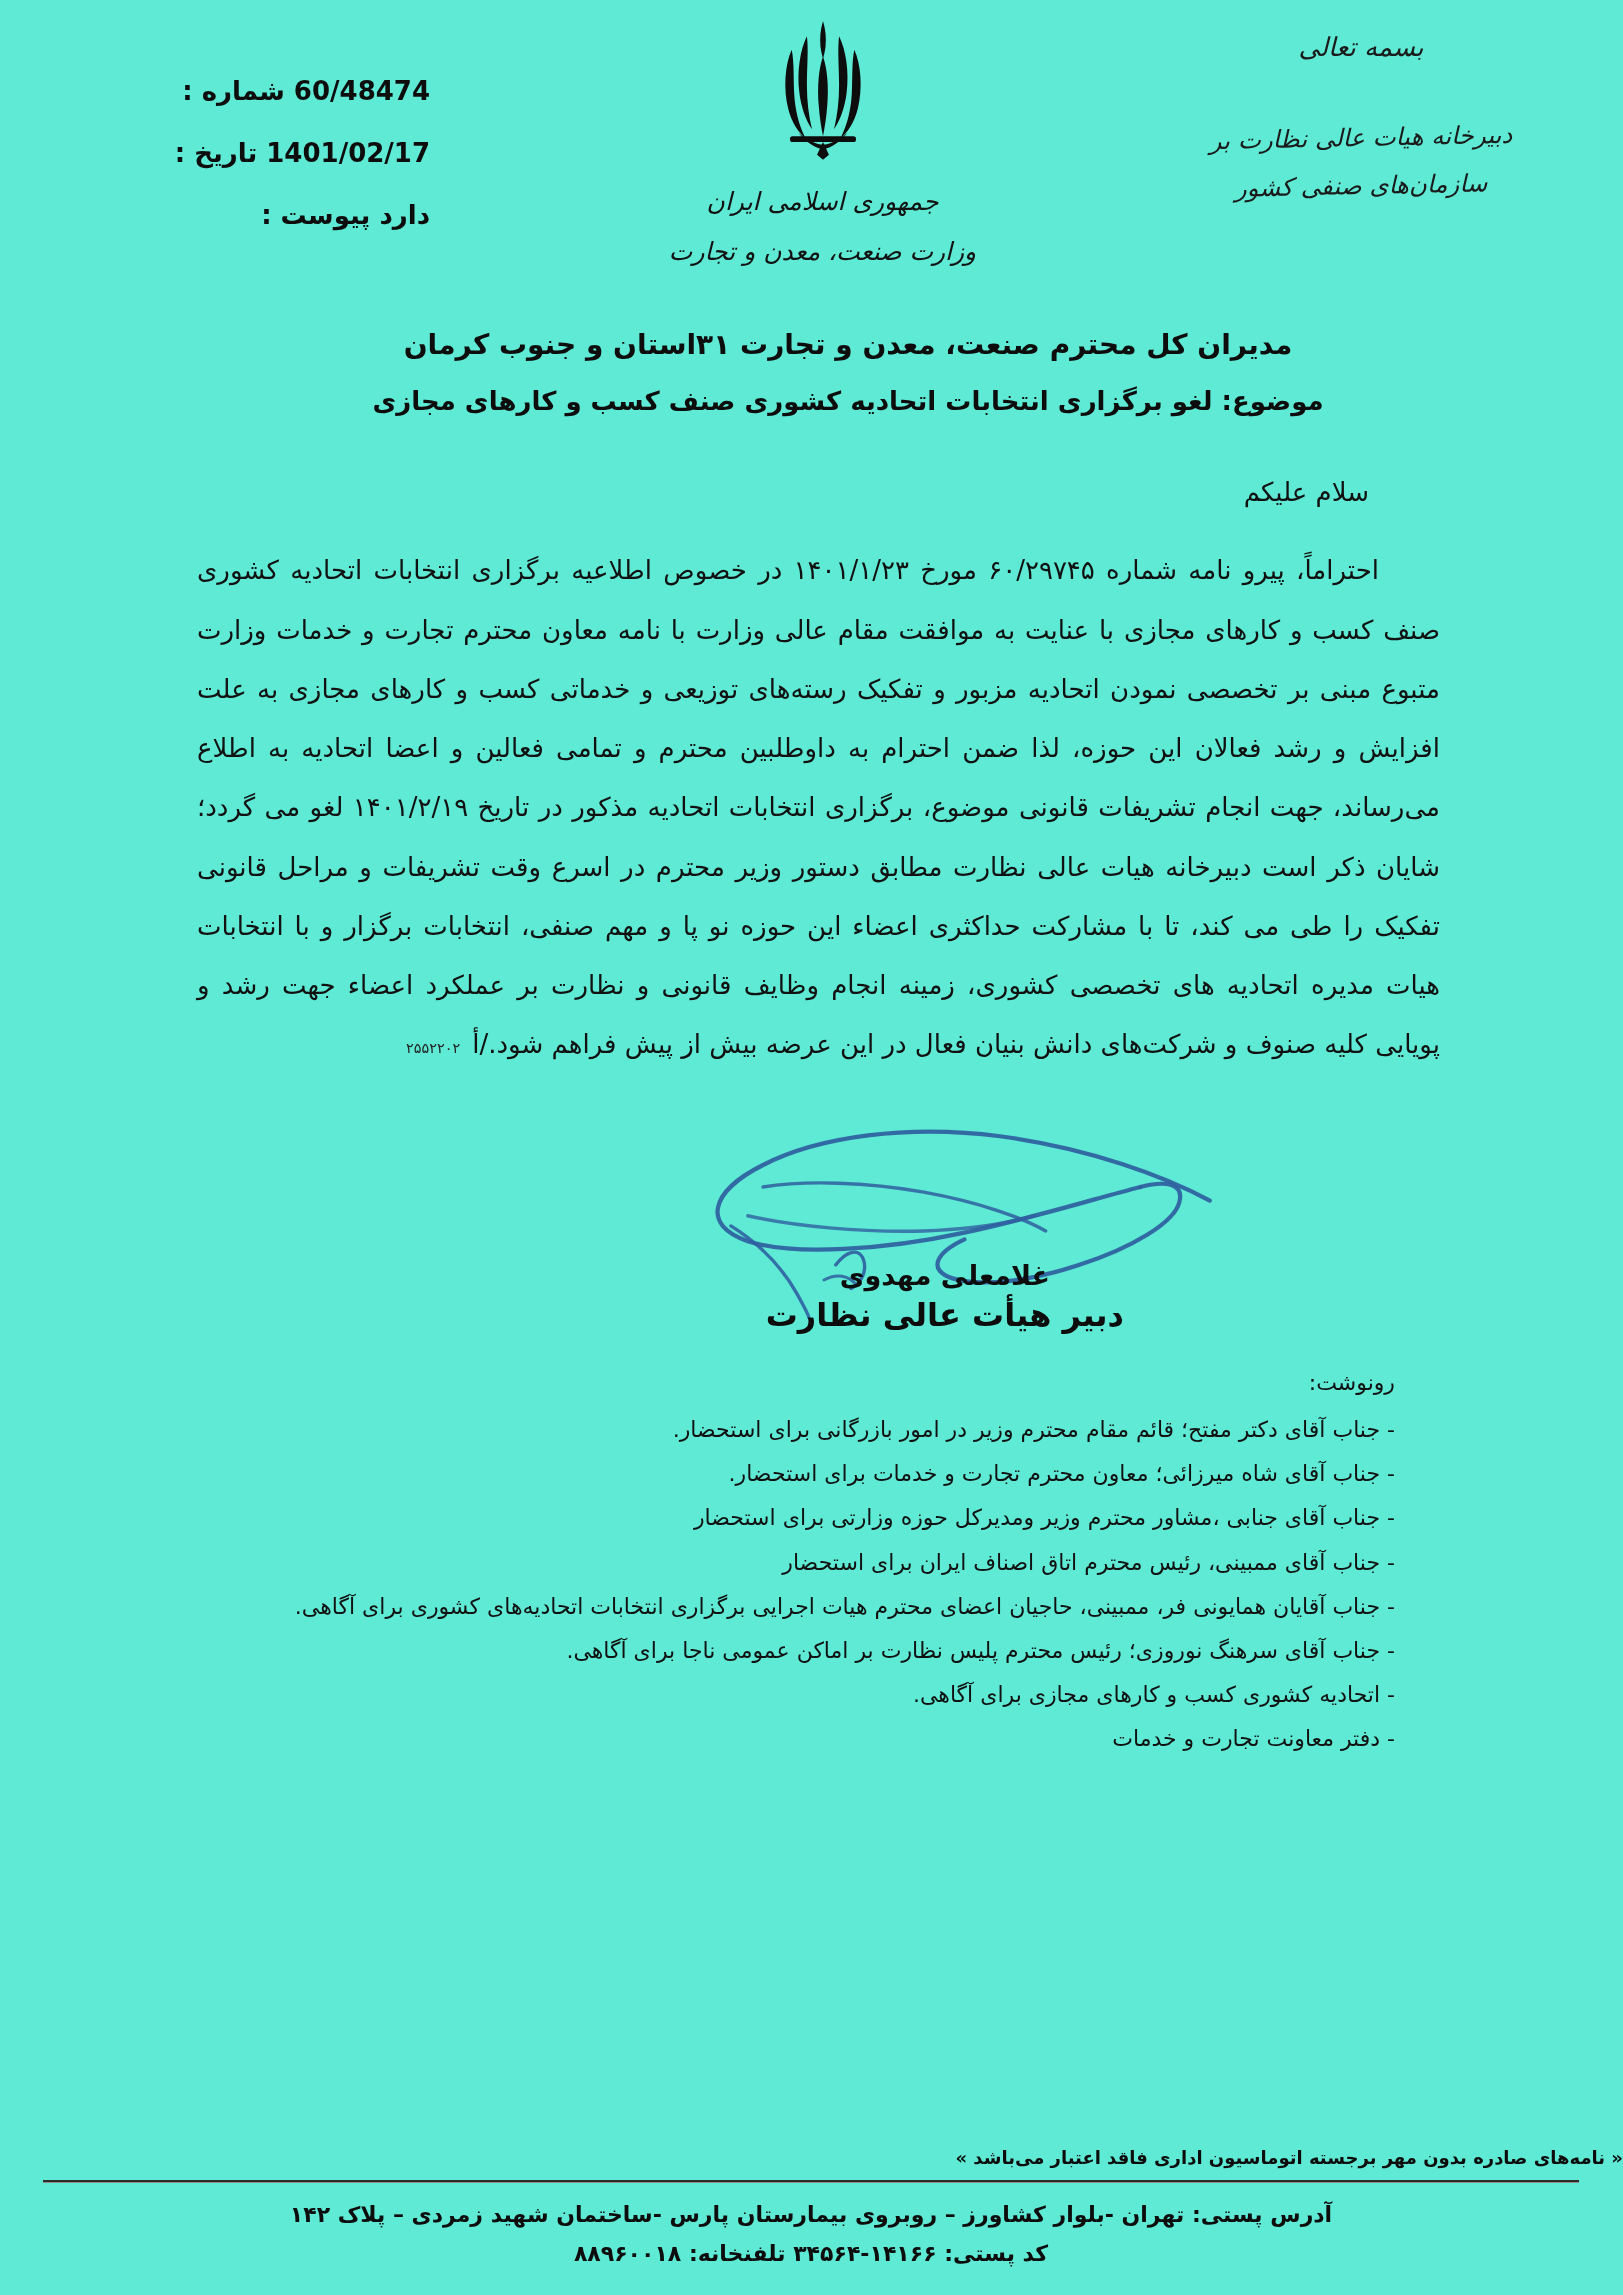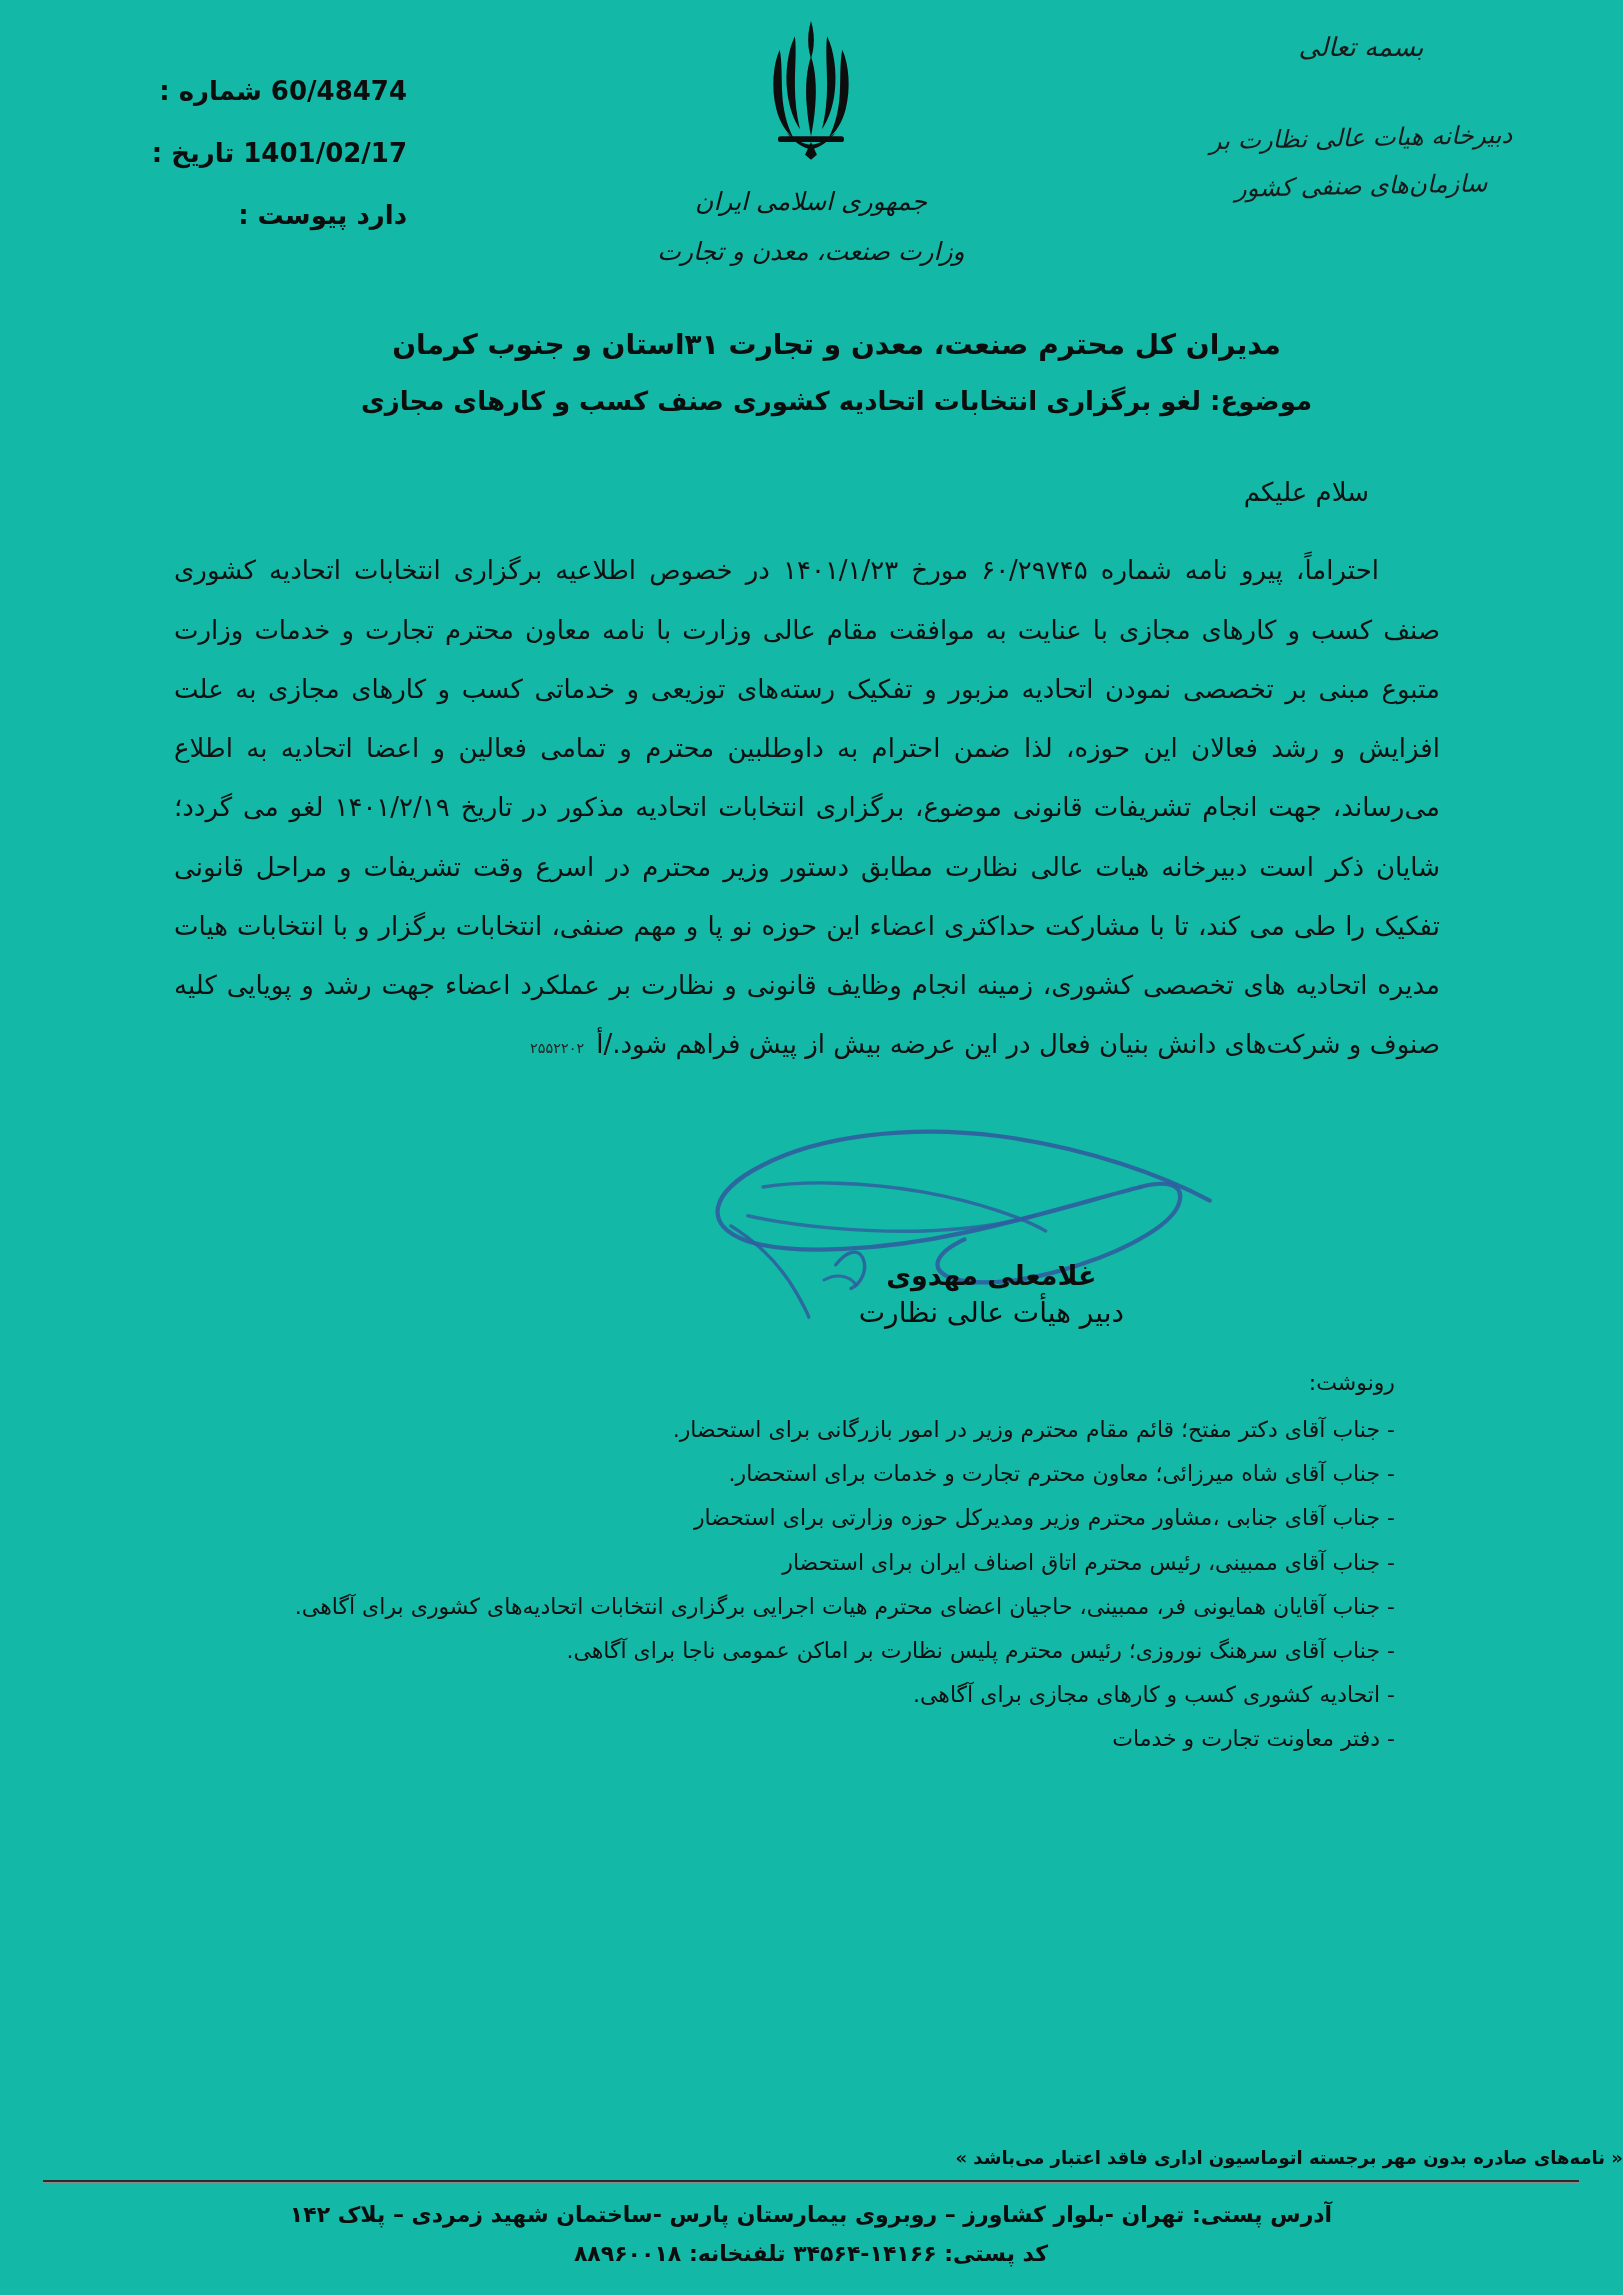--- a/index.html
+++ b/index.html
@@ -4,25 +4,26 @@
 <style>
   html, body {
     margin: 0;
     padding: 0;
     background: #ffffff;
   }
   .page {
     position: relative;
     width: 1624px;
     height: 2295px;
-    background: #14b8a6;
+    background: #5eead4;
     font-family: "DejaVu Sans", "Liberation Sans", sans-serif;
     color: #111111;
     overflow: hidden;
     box-sizing: border-box;
+    padding-left: 23px;
   }
 
   
   .header {
     position: relative;
     width: 100%;
     height: 304px;
   }
   .masthead-right {
     position: absolute;
@@ -161,22 +162,22 @@
     direction: rtl;
     z-index: 3;
   }
   .signature-name {
     font-size: 27px;
     font-weight: bold;
     color: #0d0d0d;
     line-height: 1.35;
   }
   .signature-title {
-    font-size: 28px;
-    font-weight: normal;
+    font-size: 32px;
+    font-weight: bold;
     color: #0d0d0d;
     line-height: 1.35;
   }
 
   
   .cc-block {
     direction: rtl;
     margin: 3.4px 228px 0 178px;
     font-size: 22px;
     color: #111111;

